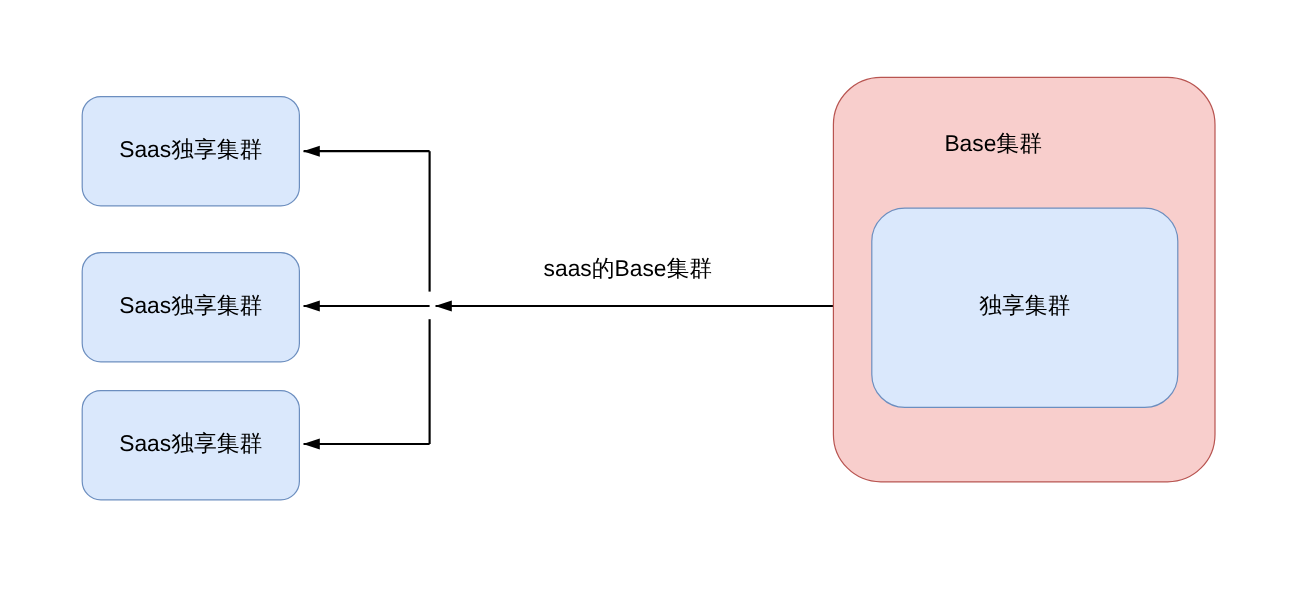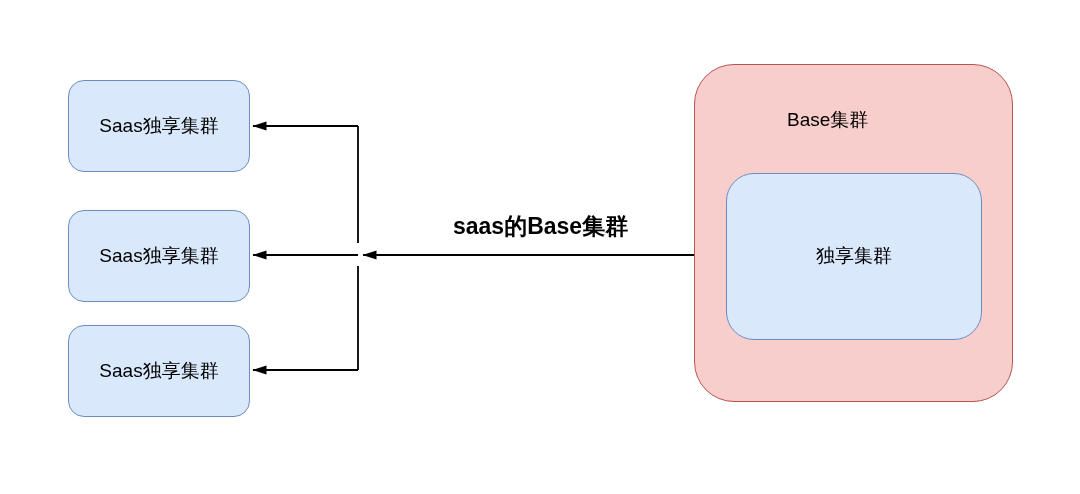--- a/index.html
+++ b/index.html
@@ -46,25 +46,24 @@
   }
   .inner-box{
     left:726px;top:173px;width:256px;height:167px;
     background:var(--node-fill-blue,#dae8fc);
     border:1.6px solid var(--node-stroke-blue,#6c8ebf);
     border-radius:28px;
   }
   .edge-label{
     position:absolute;
     left:451px;top:211px;
-    font-size:23px;
+    font-size:19px;
     white-space:nowrap;
     background:var(--canvas-background,#ffffff);
     padding:0 2px;
-    font-weight:bold;
   }
   svg.wires{position:absolute;left:0;top:0;width:1080px;height:494px;}
   svg.wires path.wire{
     fill:none;
     stroke:var(--arrow-color,#000);
     stroke-width:1.8px;
   }
   svg.wires marker path{
     fill:var(--arrow-color,#000);
     stroke:none;

